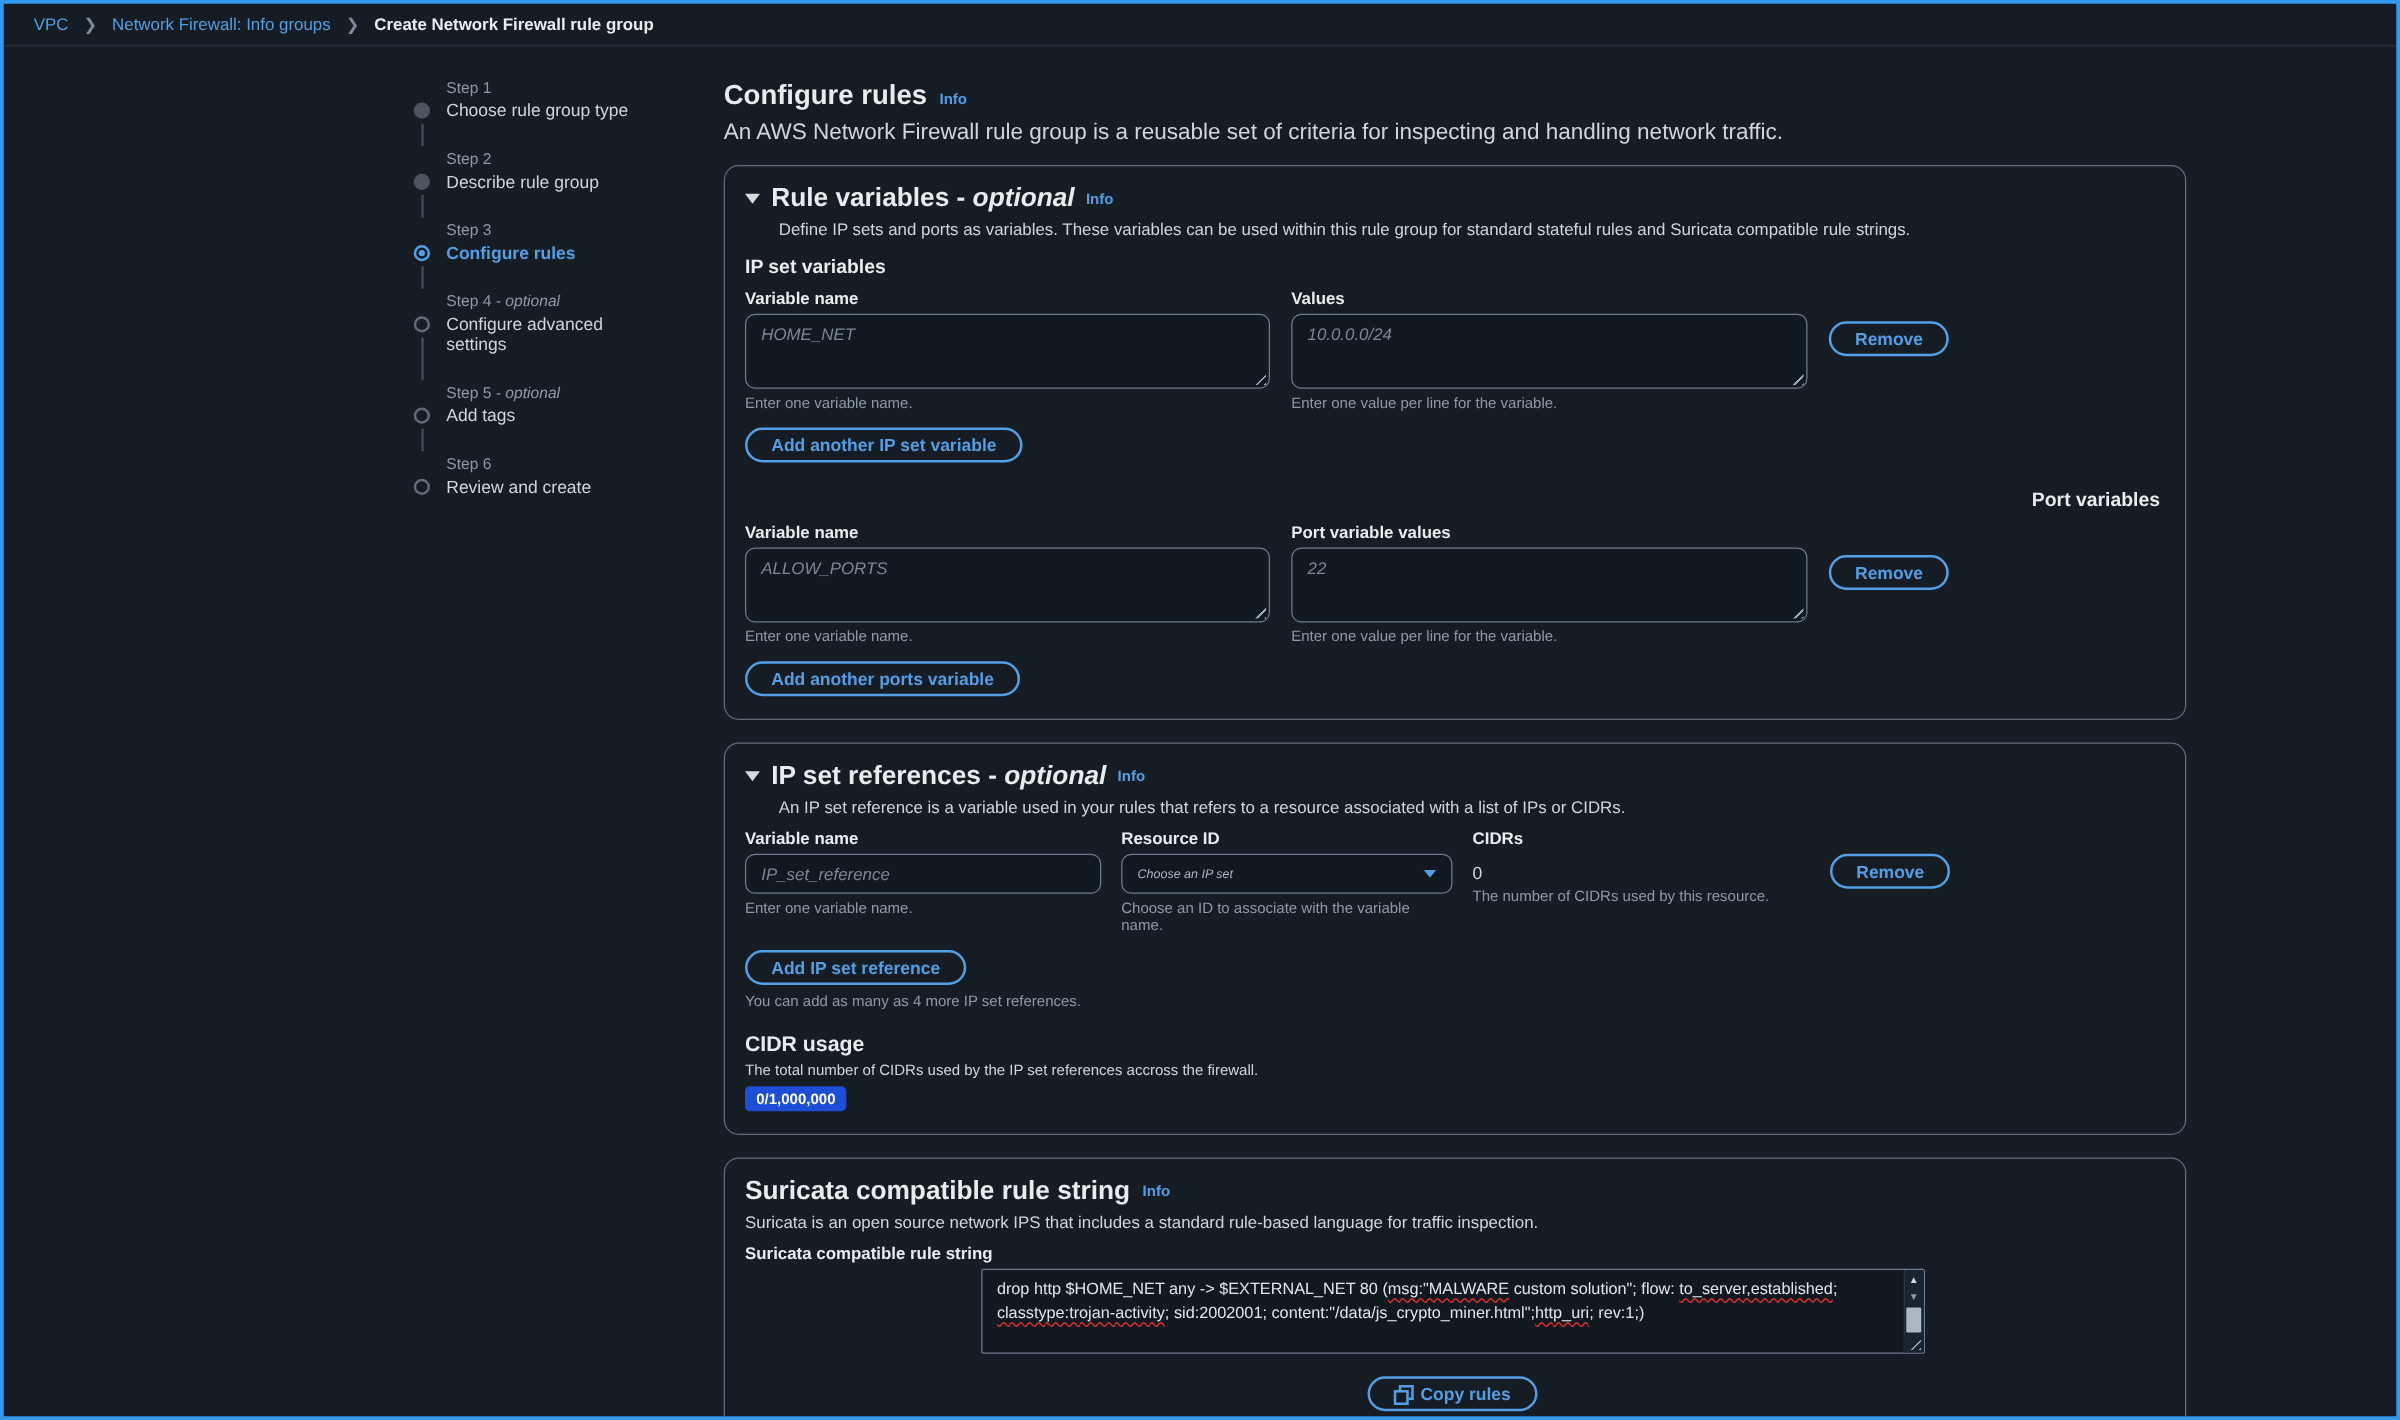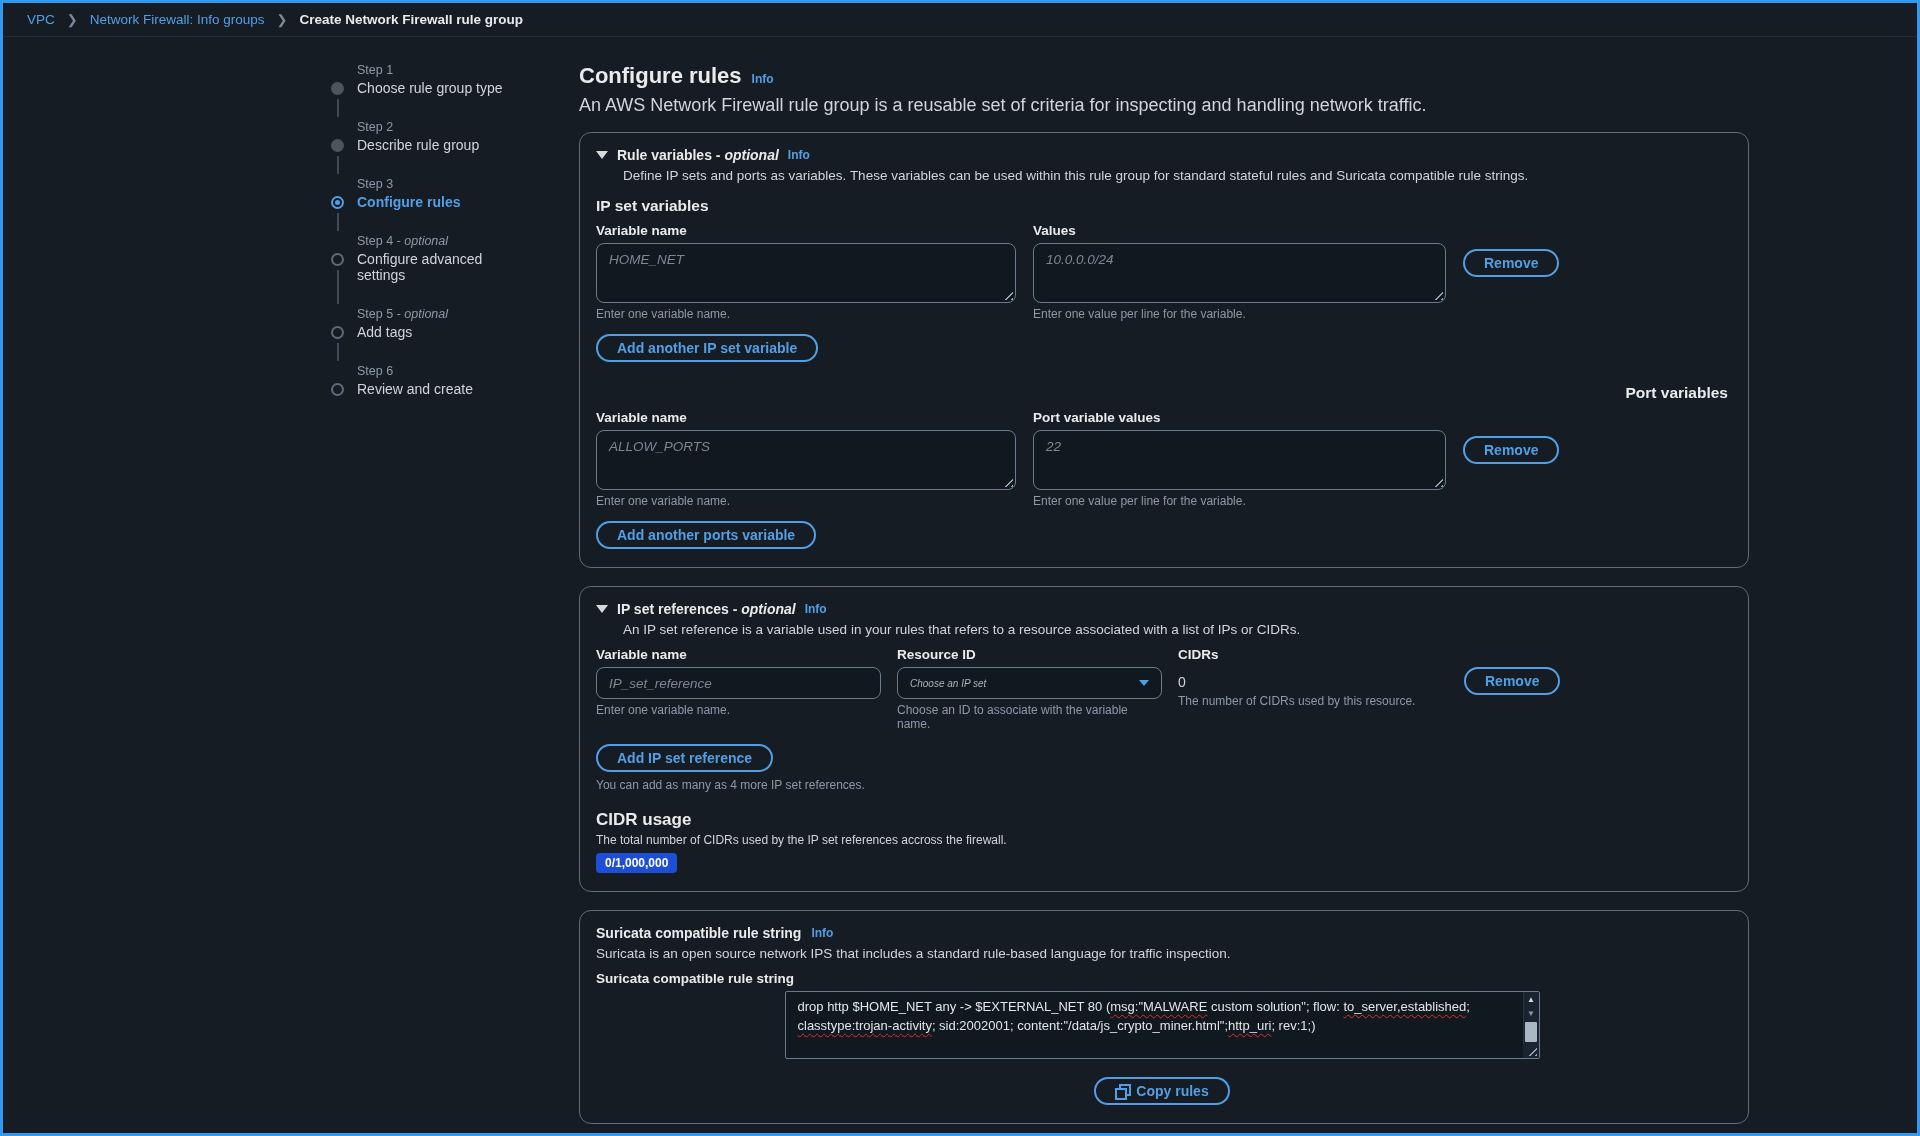--- a/index.html
+++ b/index.html
@@ -38,21 +38,21 @@
   .page-title-row { display:flex; align-items:baseline; gap:10px; margin-bottom:6px; }
   h1 { font-size:22px; font-weight:700; color:#e9ebed; }
   .info-link { color:#539fe5; font-size:12px; font-weight:700; cursor:pointer; }
   .page-desc { font-size:18px; margin-bottom:16px; }
   
   .card { border:1px solid #5f6b7a; border-radius:12px; padding:14px 20px 18px 16px;
           margin-bottom:18px; }
   .sec-header { display:flex; align-items:center; gap:9px; }
   .caret-down-icon { width:0; height:0; border-left:6px solid transparent;
       border-right:6px solid transparent; border-top:8px solid #d5dbdb; cursor:pointer; flex:none; }
-  h2.sec-title { font-size:14px; font-weight:700; color:#e9ebed; }
+  h2.sec-title { font-size:21px; font-weight:700; color:#e9ebed; }
   h2.sec-title em { font-style:italic; }
   .sec-desc { font-size:13.5px; margin:5px 0 10px 27px; }
   h3.sub { font-size:15.5px; font-weight:700; color:#e9ebed; margin:14px 0 8px; }
   .field-label { font-size:13.5px; font-weight:700; color:#e9ebed; margin-bottom:5px; }
   .help { font-size:12px; color:#8d99a8; margin-top:4px; }
   .vars-row { display:flex; gap:17px; align-items:flex-start; }
   .col-420 { width:420px; } .col-413 { width:413px; }
   .col-285 { width:285px; } .col-265 { width:265px; } .col-270 { width:270px; }
   .ta-wrap { position:relative; }
   textarea.field, input.field {

